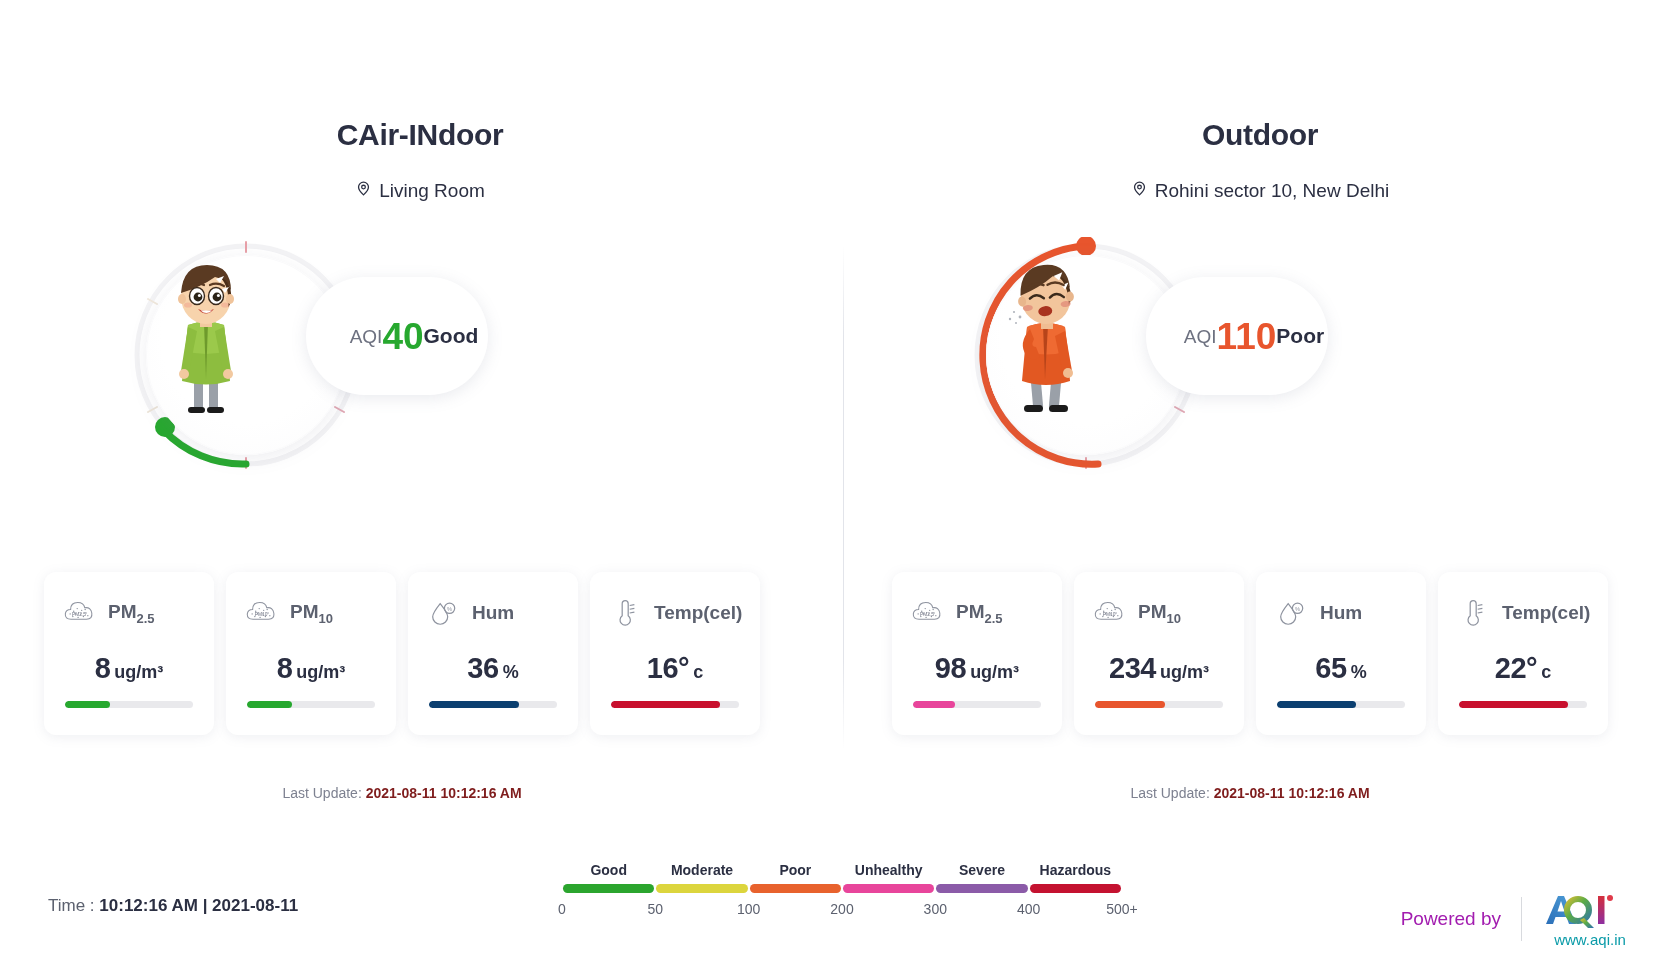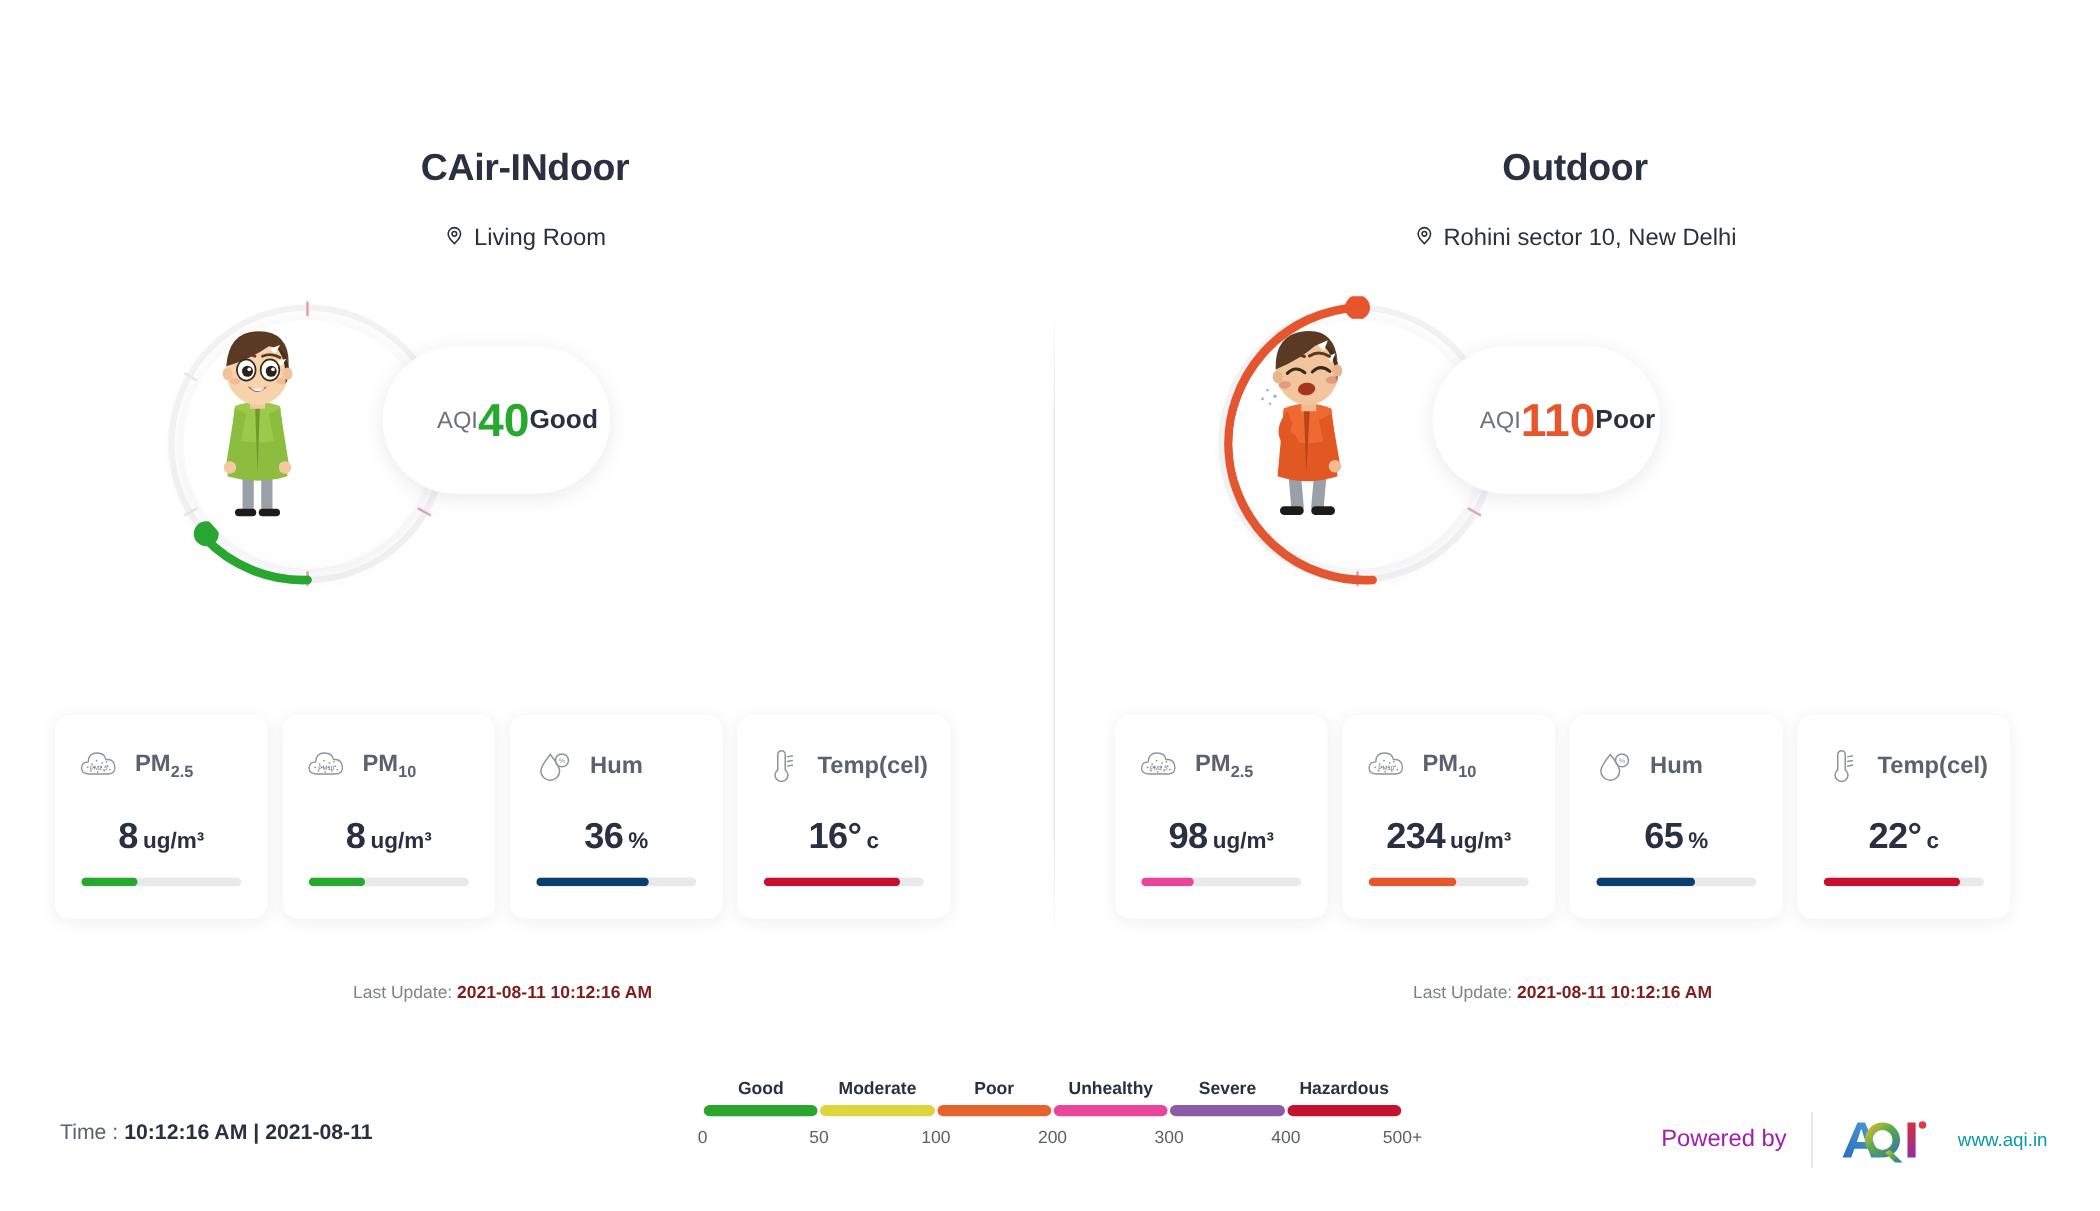--- a/index.html
+++ b/index.html
@@ -124,21 +124,21 @@
     position: absolute; left: 48px; top: 896px;
     font-size: 17px; color: #5c616f;
   }
   .footer-time b { color: #2b2f42; font-weight: bold; }
   .powered {
     position: absolute; right: 42px; top: 890px;
     display:flex; align-items:center; gap: 20px;
   }
   .powered-txt { font-size: 19px; color: #a21caf; }
   .powered-sep { width:1px; height:44px; background:#d8dade; }
-  .logo { display:flex; align-items:center; }
+  .logo { display:flex; flex-direction:column; align-items:center; }
   .logo-url { font-size: 15px; color: #0a9ba8; margin-top: 1px; }
 </style>
 </head>
 <body>
 
 <div class="page">
 
   <div class="divider"></div>
 
   <div class="panel indoor">

